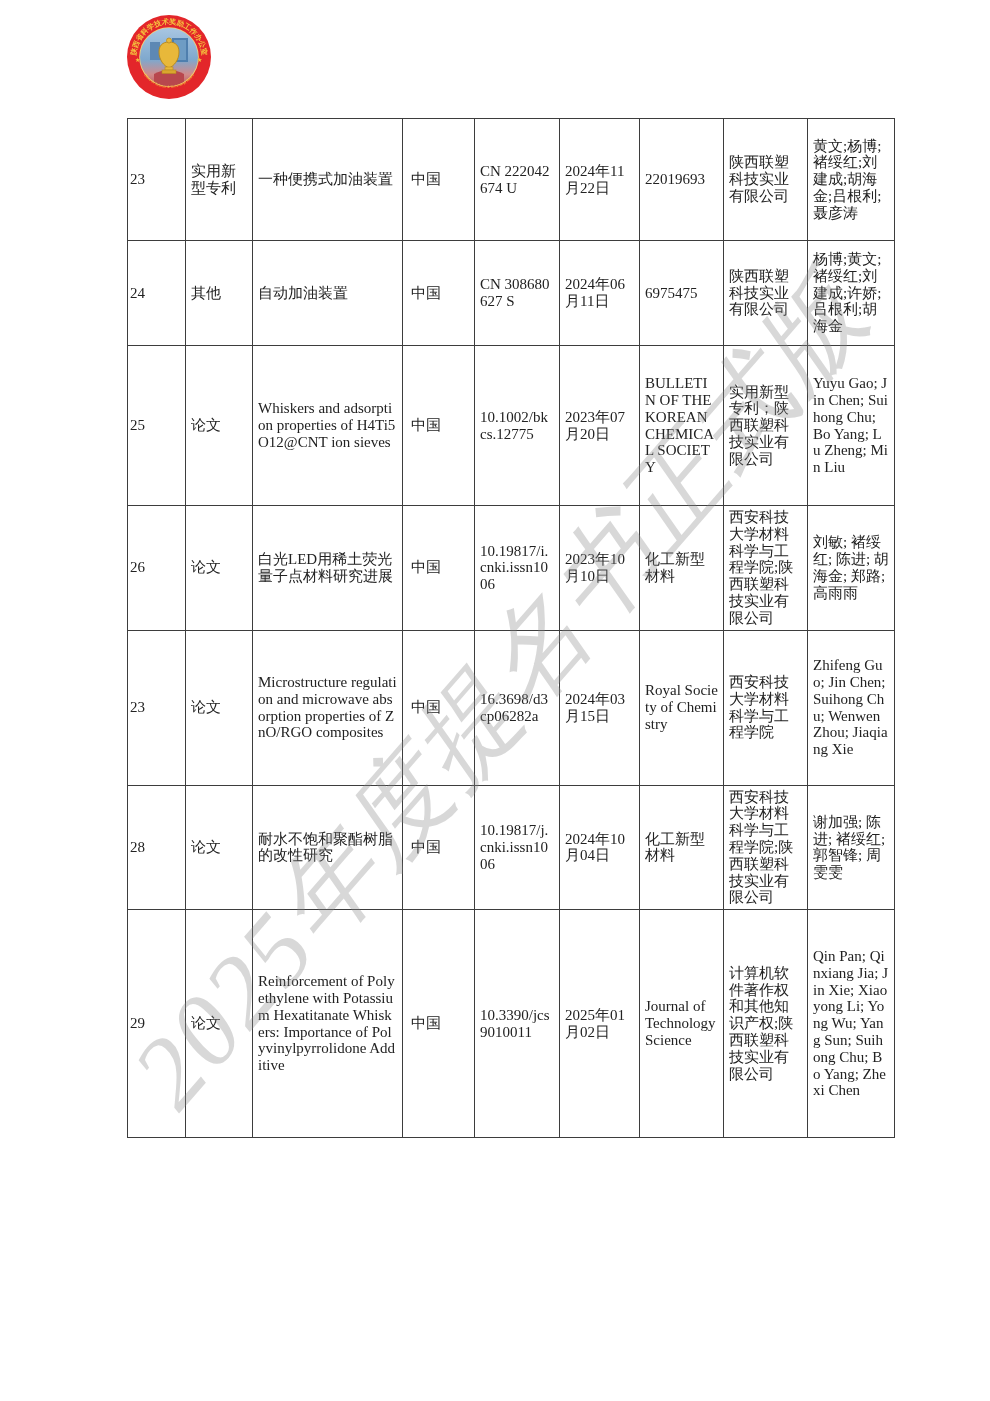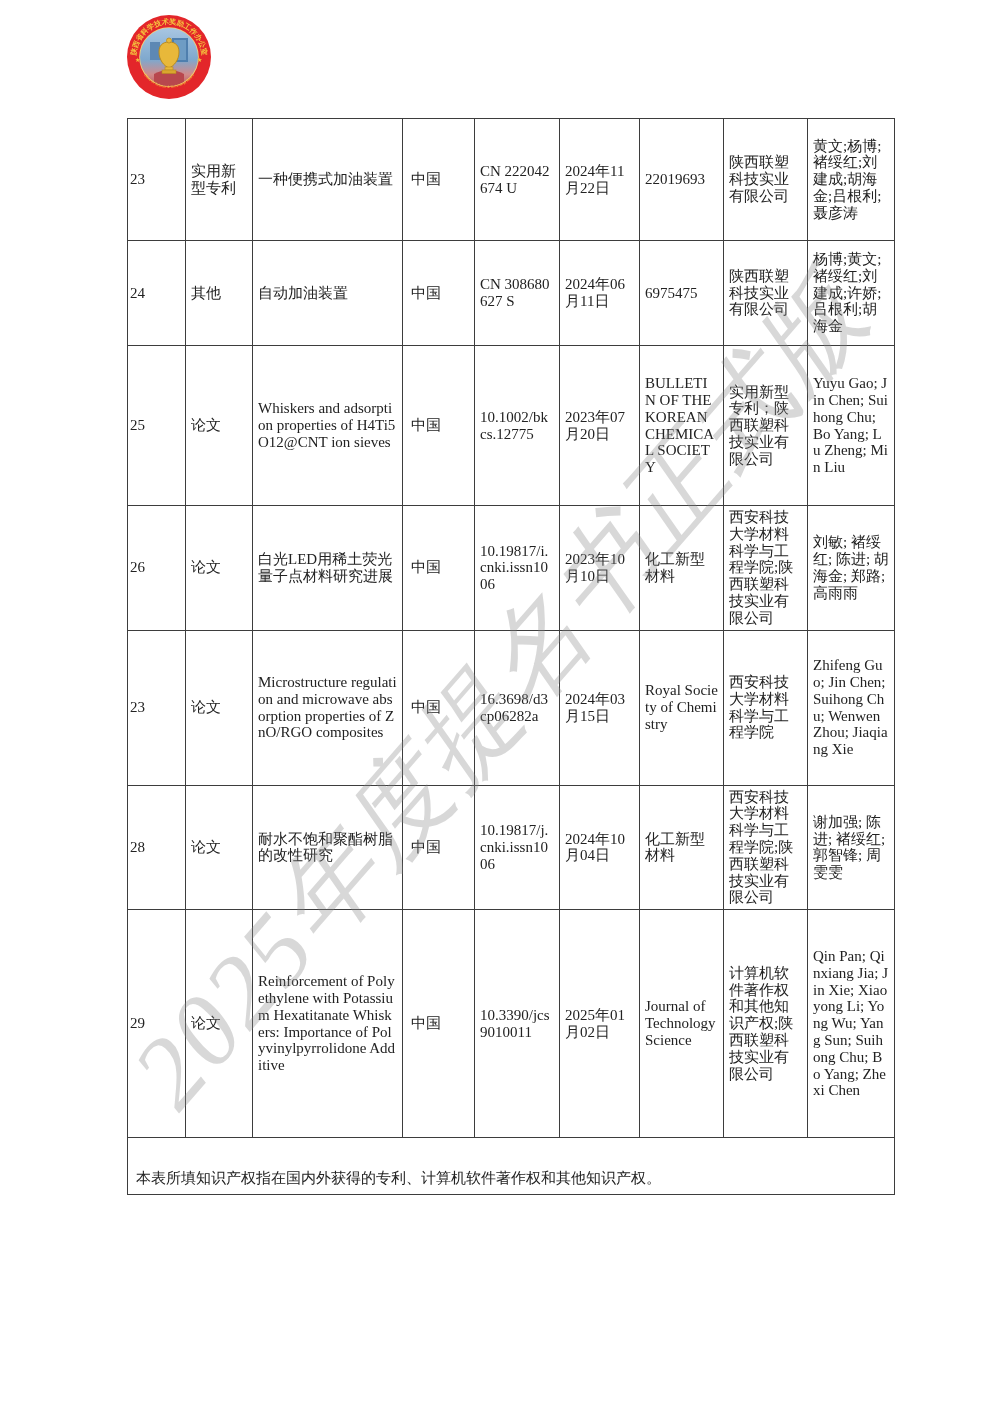--- a/index.html
+++ b/index.html
@@ -192,19 +192,16 @@
       <td class="c-no">29</td>
       <td>论文</td>
       <td>Reinforcement of Polyethylene with Potassium Hexatitanate Whiskers: Importance of Polyvinylpyrrolidone Additive</td>
       <td class="c-country">中国</td>
       <td>10.3390/jcs9010011</td>
       <td>2025年01月02日</td>
       <td>Journal of Technology Science</td>
       <td>计算机软件著作权和其他知识产权;陕西联塑科技实业有限公司</td>
       <td>Qin Pan; Qinxiang Jia; Jin Xie; Xiaoyong Li; Yong Wu; Yang Sun; Suihong Chu; Bo Yang; Zhexi Chen</td>
     </tr>
-    <tr class="rh-foot">
-      <td class="c-foot" colspan="9">本表所填知识产权指在国内外获得的专利、计算机软件著作权和其他知识产权。</td>
-    </tr>
   </tbody>
 </table>
 
 <div class="watermark">2025年度提名书正式版</div>
 
 </body></html>

